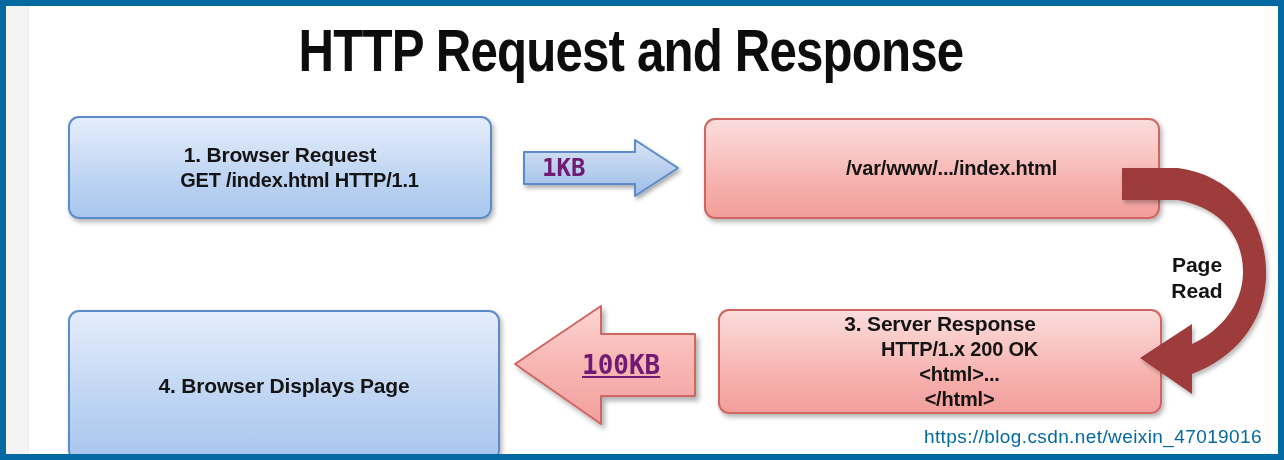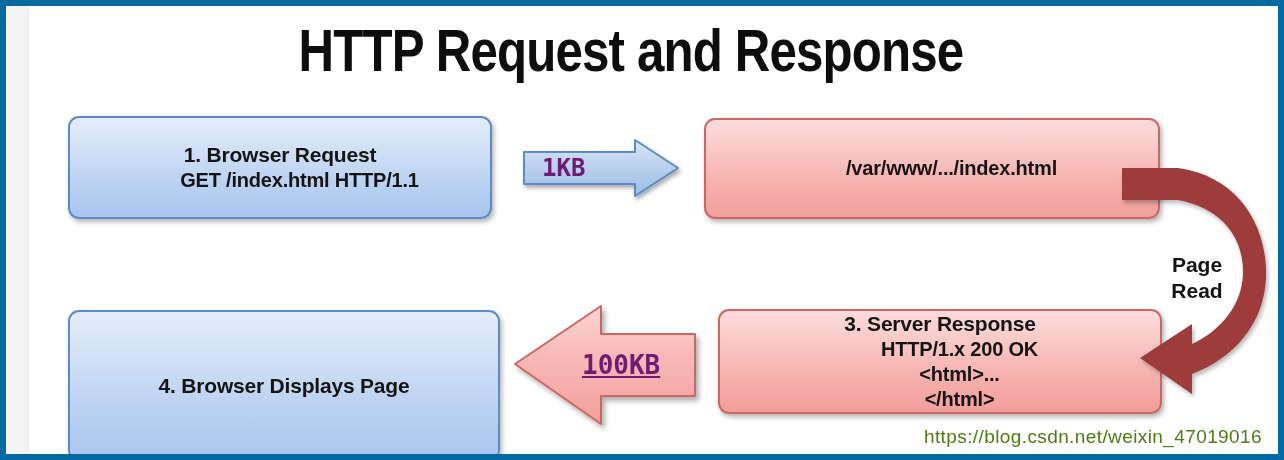--- a/index.html
+++ b/index.html
@@ -137,21 +137,21 @@
     line-height: 26px;
     color: #121212;
   }
 
   
   .watermark {
     position: absolute;
     right: 16px;
     bottom: 6px;
     font-size: 19px;
-    color: #4d7c0f;
+    color: #0369a1;
     letter-spacing: 0.4px;
     white-space: nowrap;
   }
 </style>
 </head>
 <body>
 
 <div id="canvas">
 
   <div class="gutter"></div>

